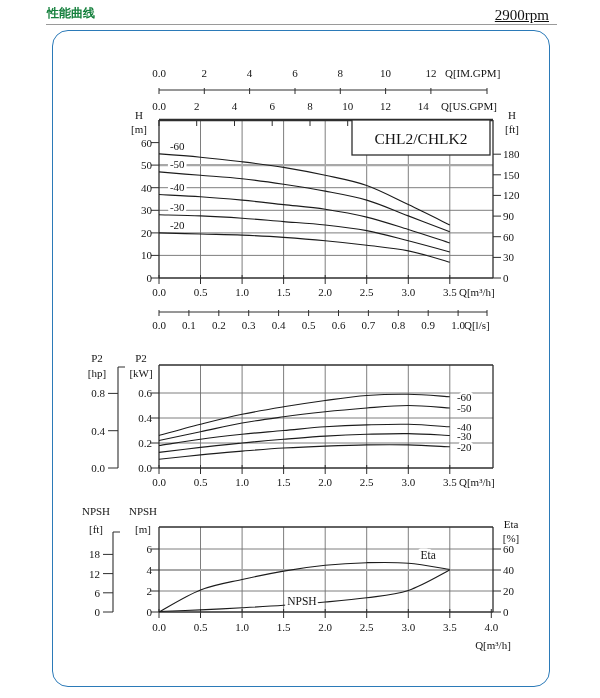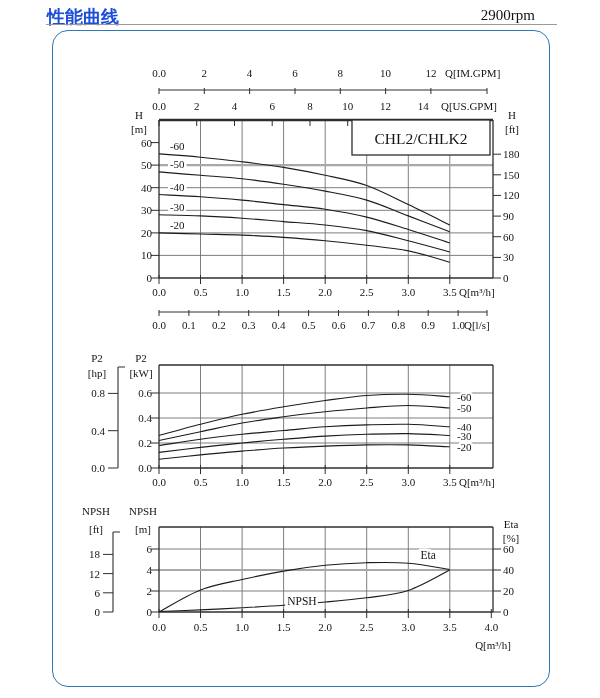--- a/index.html
+++ b/index.html
@@ -1,20 +1,20 @@
 <!DOCTYPE html>
 <html><head>
 <meta charset="utf-8">
 <style>
   html,body{margin:0;padding:0;background:#fff;}
   body{width:600px;height:698px;position:relative;overflow:hidden;
        font-family:"Liberation Serif","DejaVu Serif",serif;color:#111;}
-  .hdr-title{position:absolute;left:47px;top:5px;font-size:18px;font-weight:bold;
-       font-family:Liberation Mono, monospace;color:#1d4ed8;}
-  .hdr-speed{position:absolute;right:65px;top:7px;font-size:15px;color:#111;}
+  .hdr-title{position:absolute;left:47px;top:5px;font-size:12px;font-weight:bold;
+       font-family:Liberation Mono, monospace;color:#15803d;}
+  .hdr-speed{position:absolute;right:51px;top:7px;font-size:15px;color:#111;text-decoration:underline;}
   .hdr-rule{position:absolute;left:46px;top:24px;width:511px;height:1px;background:#9a9a9a;}
   .panel{position:absolute;left:52px;top:30px;width:496px;height:655px;
        border:1.7px solid #2b7ab8;border-radius:16px;background:#fff;}
   #chart-svg{position:absolute;left:0;top:0;}
   #chart-svg text{font-family:"Liberation Serif","DejaVu Serif",serif;fill:#141414;}
 </style>
 </head>
 <body>
 
 <div class="page">

